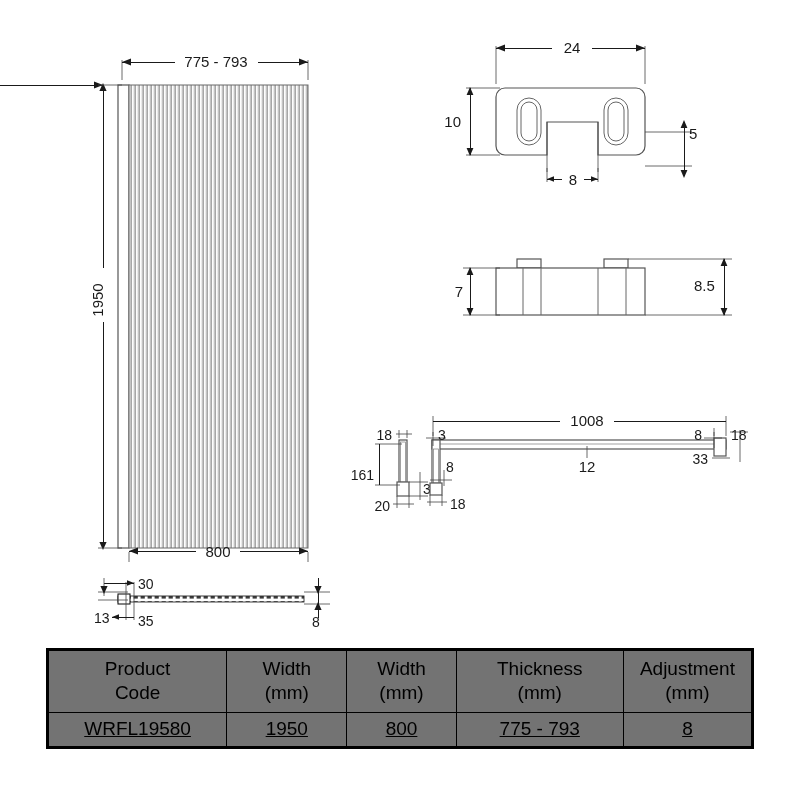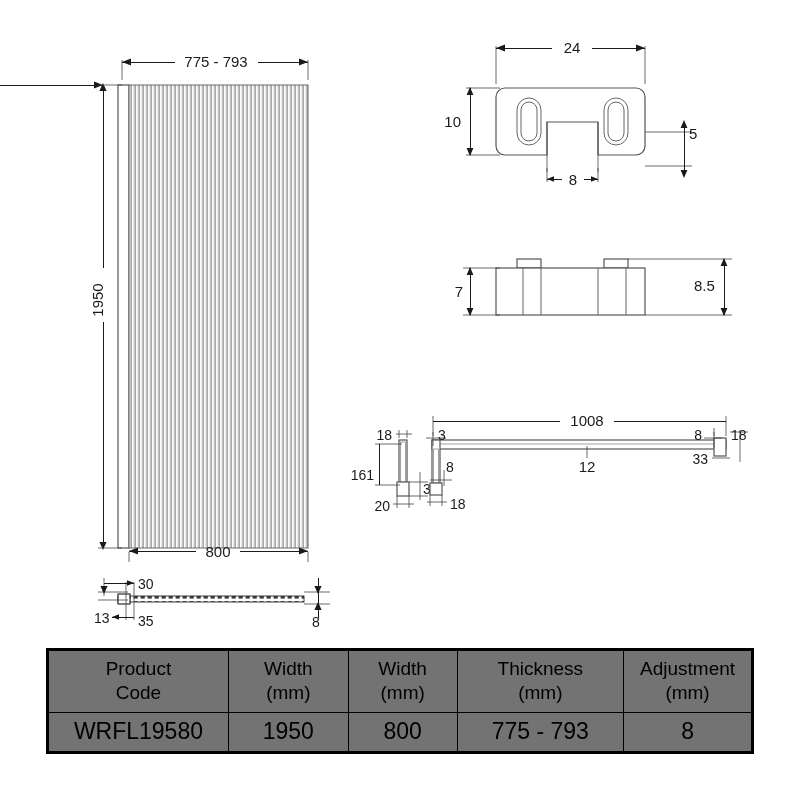--- a/index.html
+++ b/index.html
@@ -71,22 +71,23 @@
     font-family: "Liberation Sans", sans-serif;
     font-weight: normal;
     color: #000;
   }
   #spec-table th {
     font-size: 19px;
     line-height: 1.25;
     padding: 6px 2px 7px;
   }
   #spec-table td {
-    font-size: 23px;
+    font-size: 19px;
     padding: 5px 2px 6px;
+    text-decoration: underline;
   }
   #spec-table .col-code { width: 180px; }
   #spec-table .col-height { width: 122px; }
   #spec-table .col-width { width: 110px; }
   #spec-table .col-adjust { width: 170px; }
   #spec-table .col-thick { width: 126px; }
 </style>
 </head>
 <body>
 

